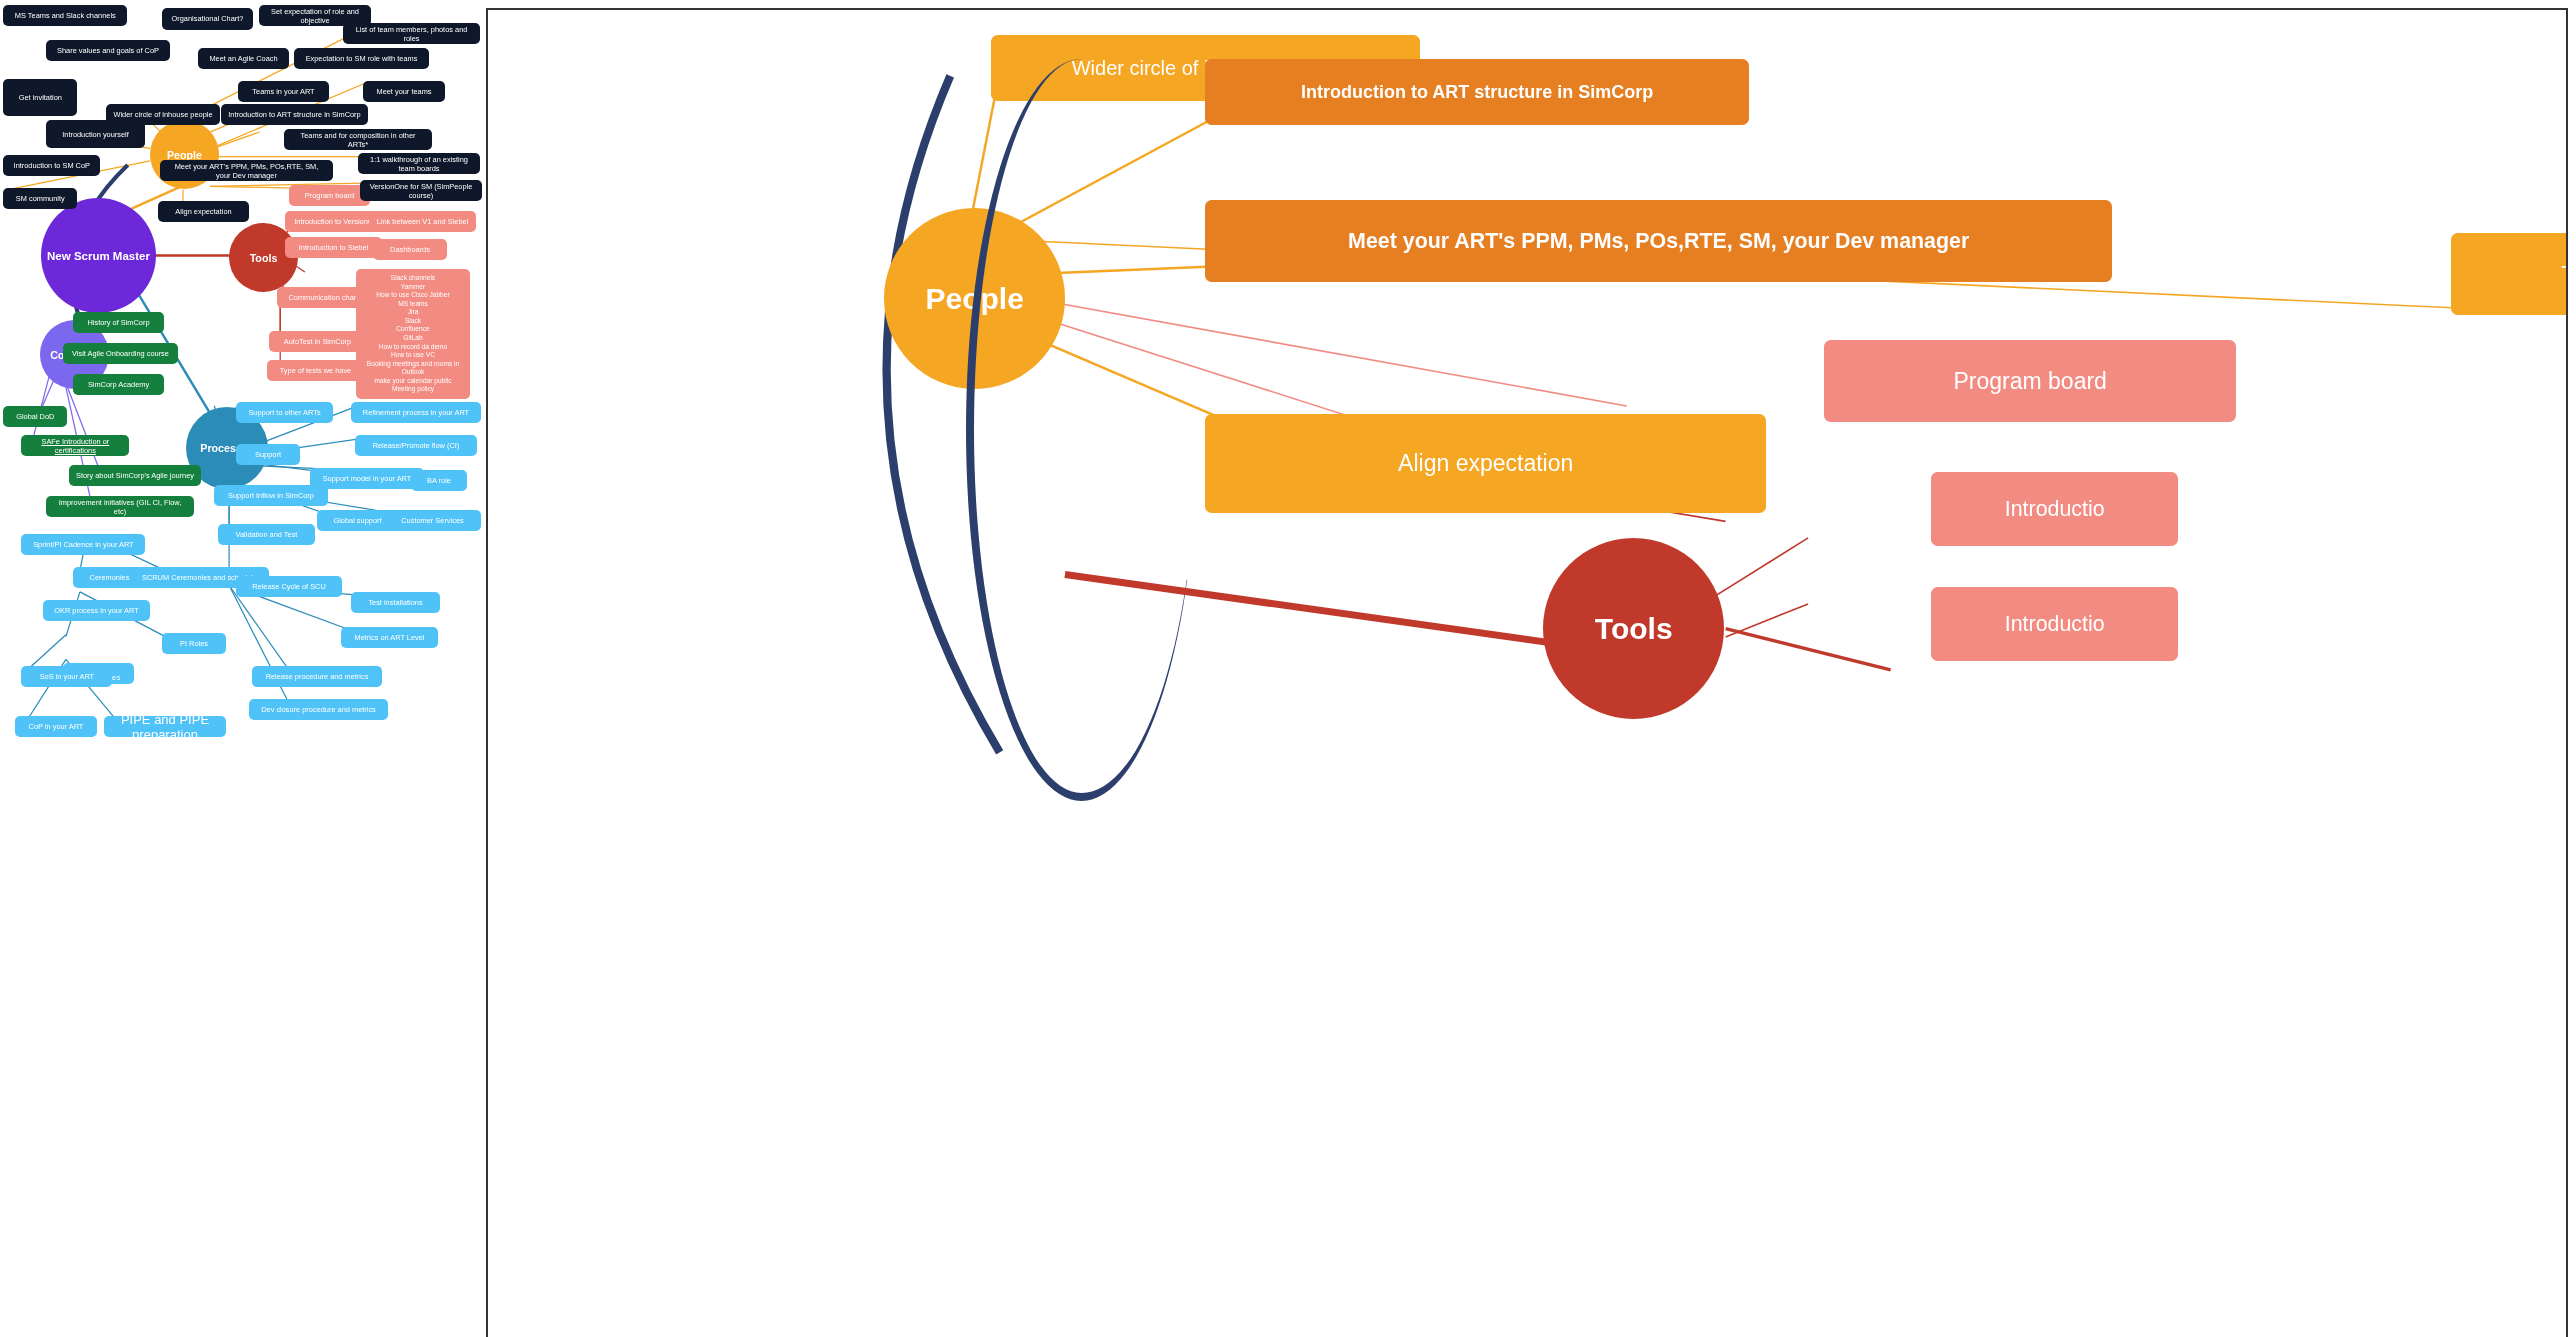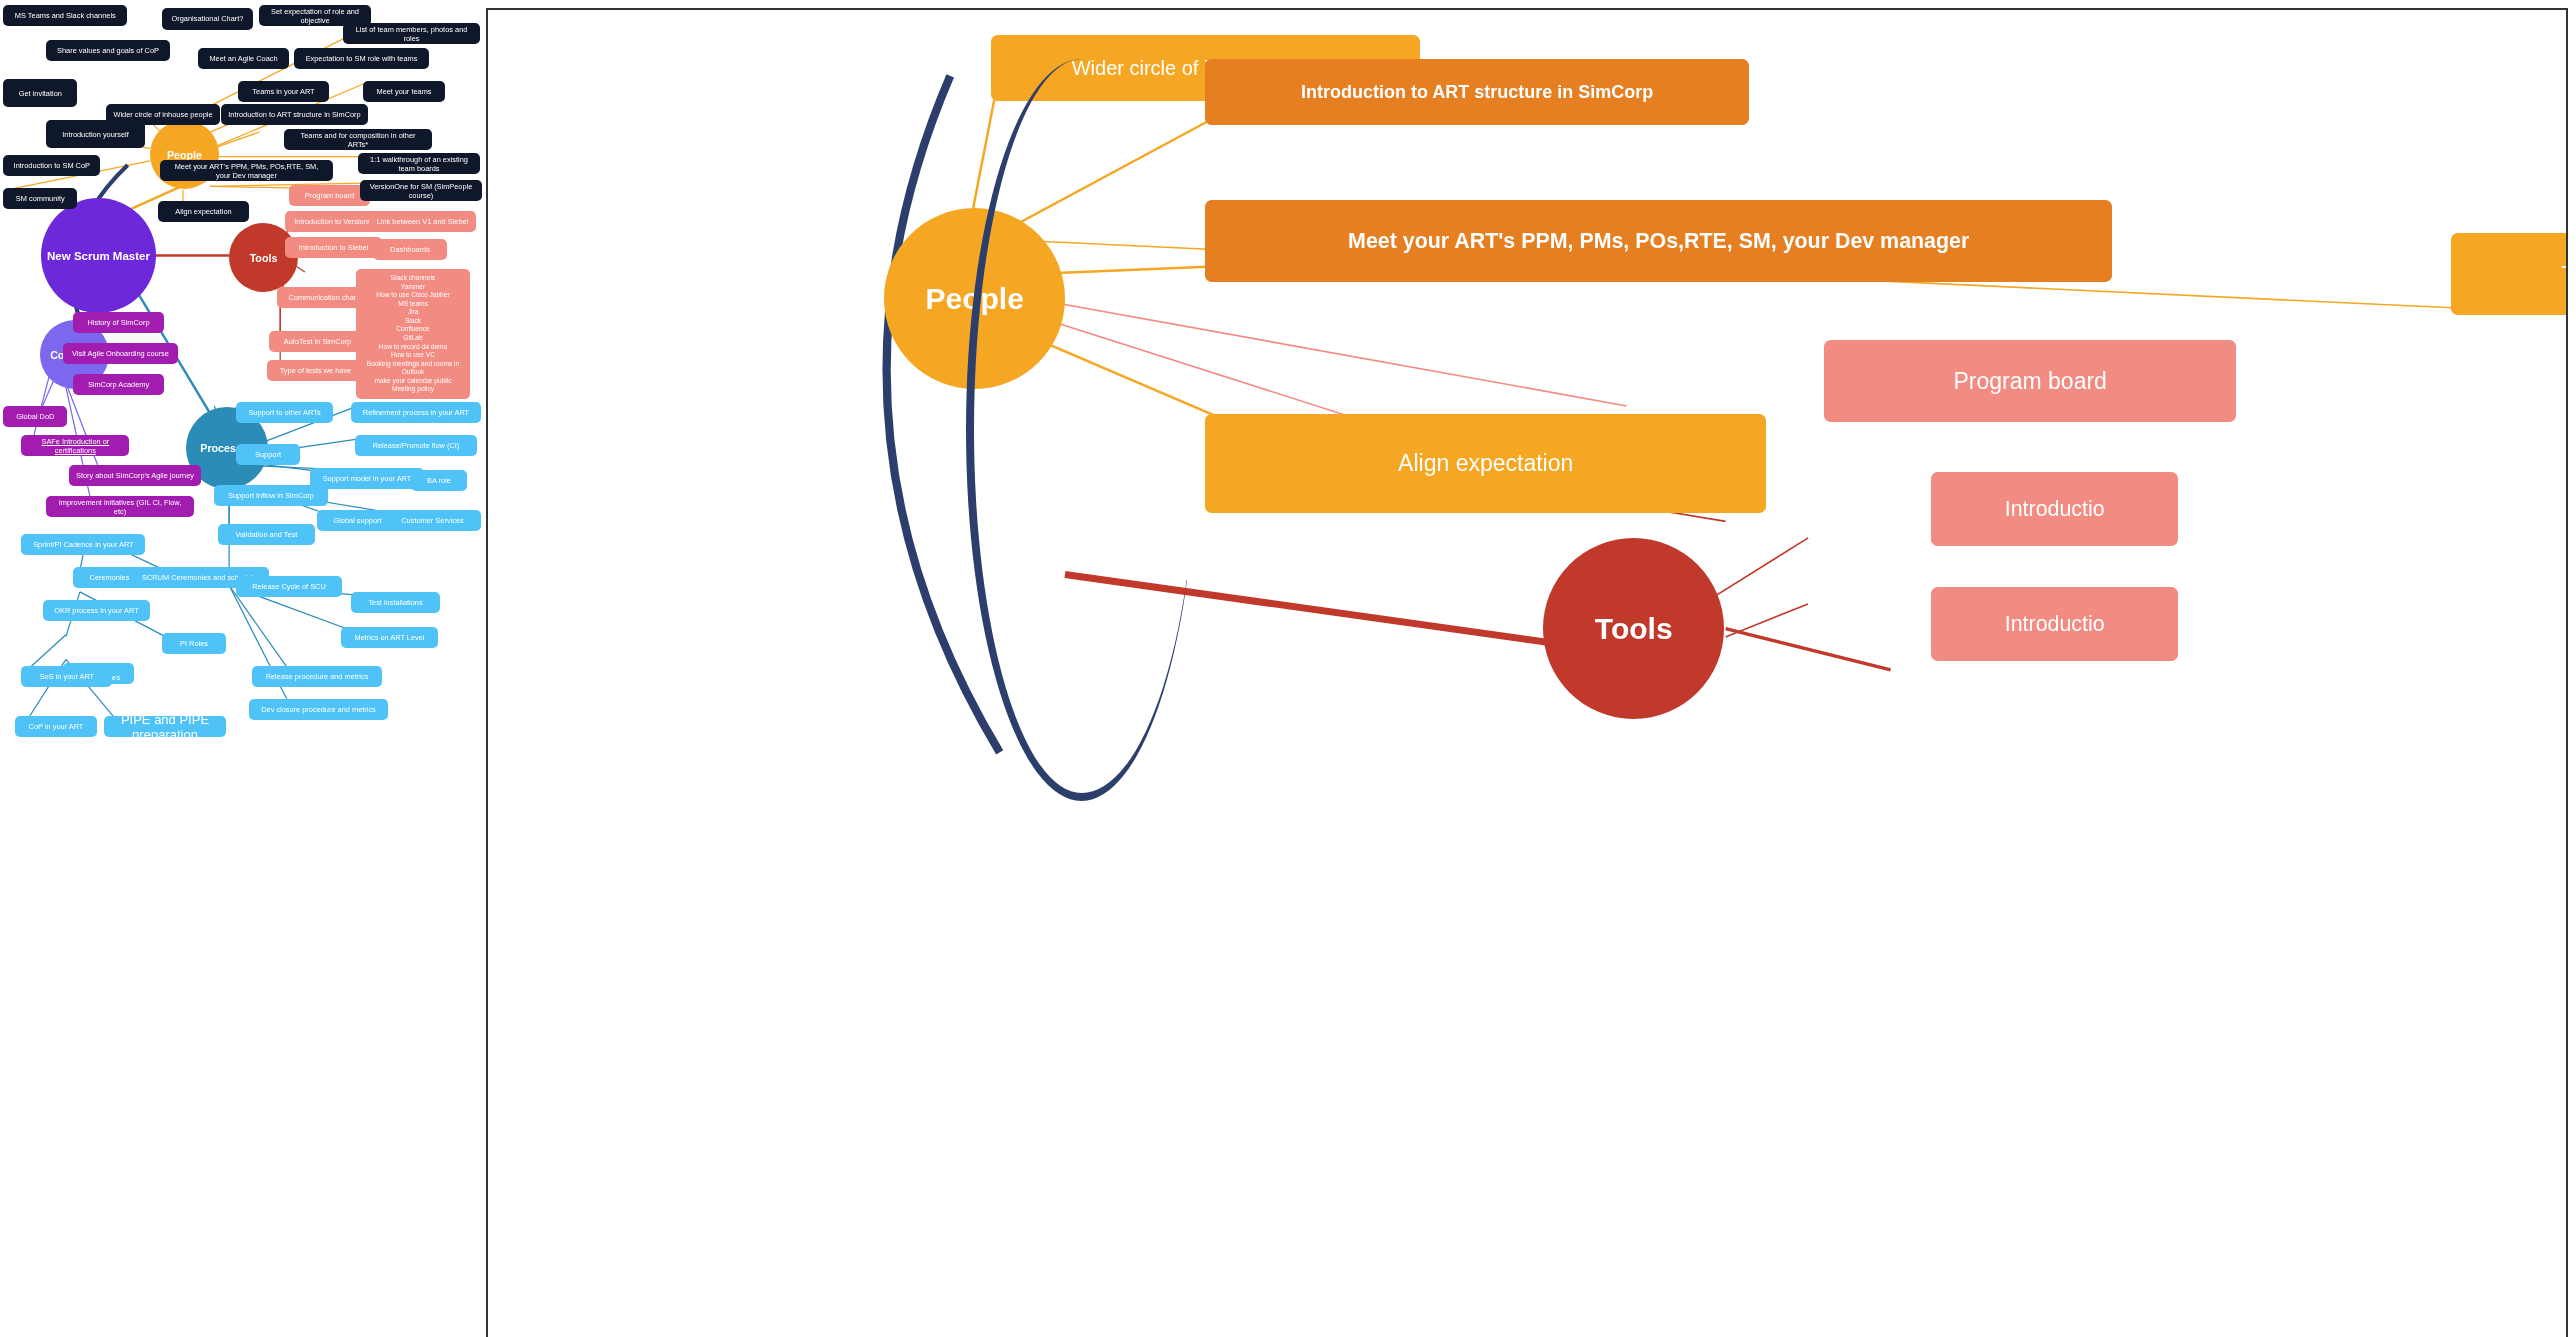--- a/index.html
+++ b/index.html
@@ -76,21 +76,21 @@
       position: absolute;
       display: flex;
       align-items: center;
       justify-content: center;
       text-align: center;
       padding: 3.3px 6.6px;
       font-size: 9px;
     }
 
     .node-teal-box {
-      background: #a21caf;
+      background: #15803d;
       color: #fff;
       border-radius: 5px;
       position: absolute;
       display: flex;
       align-items: center;
       justify-content: center;
       text-align: center;
       padding: 3.3px 6.6px;
       font-size: 9px;
     }
@@ -269,21 +269,21 @@
 
   <div class="node-circle" style="left:186px;top:407px;width:82px;height:82px;background:#2c8cb8;font-size:10.7px;">
     <span>Processes</span>
   </div>
 
   <div class="node-orange-box" style="left:3.3px;top:5px;width:124px;height:21.4px;font-size:7.4px;">MS Teams and Slack channels</div>
   <div class="node-orange-box" style="left:46px;top:40px;width:124px;height:21.4px;font-size:7.4px;">Share values and goals of CoP</div>
   <div class="node-orange-box" style="left:162px;top:8.2px;width:91px;height:21.4px;font-size:7.4px;">Organisational Chart?</div>
   <div class="node-orange-box" style="left:259px;top:5px;width:112px;height:21.4px;font-size:7.4px;">Set expectation of role and objective</div>
   <div class="node-orange-box" style="left:343px;top:23px;width:137px;height:21.4px;font-size:7.4px;">List of team members, photos and roles</div>
-  <div class="node-orange-box" style="left:3.3px;top:79px;width:74px;height:28px;font-size:7.4px;">Get invitation</div>
+  <div class="node-orange-box" style="left:3.3px;top:79px;width:74px;height:37px;font-size:7.4px;">Get invitation</div>
   <div class="node-orange-box" style="left:198px;top:48px;width:91px;height:21.4px;font-size:7.4px;">Meet an Agile Coach</div>
   <div class="node-orange-box" style="left:294px;top:48px;width:135px;height:21.4px;font-size:7.4px;">Expectation to SM role with teams</div>
   <div class="node-orange-box" style="left:206px;top:81px;width:91px;height:21.4px;font-size:7.4px;margin-left:32px;">Teams in your ART</div>
   <div class="node-orange-box" style="left:363px;top:81px;width:82px;height:21.4px;font-size:7.4px;">Meet your teams</div>
   <div class="node-orange-box" style="left:46px;top:120px;width:99px;height:28px;font-size:7.4px;">Introduction yourself</div>
   <div class="node-orange-box" style="left:106px;top:104px;width:114px;height:21.4px;font-size:7.4px;">Wider circle of inhouse people</div>
   <div class="node-orange-box" style="left:221px;top:104px;width:147px;height:21.4px;font-size:7.4px;">Introduction to ART structure in SimCorp</div>
   <div class="node-orange-box" style="left:3.3px;top:155px;width:97px;height:21.4px;font-size:7.4px;">Introduction to SM CoP</div>
   <div class="node-orange-box" style="left:284px;top:129px;width:148px;height:21.4px;font-size:7.4px;">Teams and for composition in other ARTs*</div>
   <div class="node-orange-box" style="left:358px;top:153px;width:122px;height:21.4px;font-size:7.4px;">1:1 walkthrough of an existing team boards</div>

